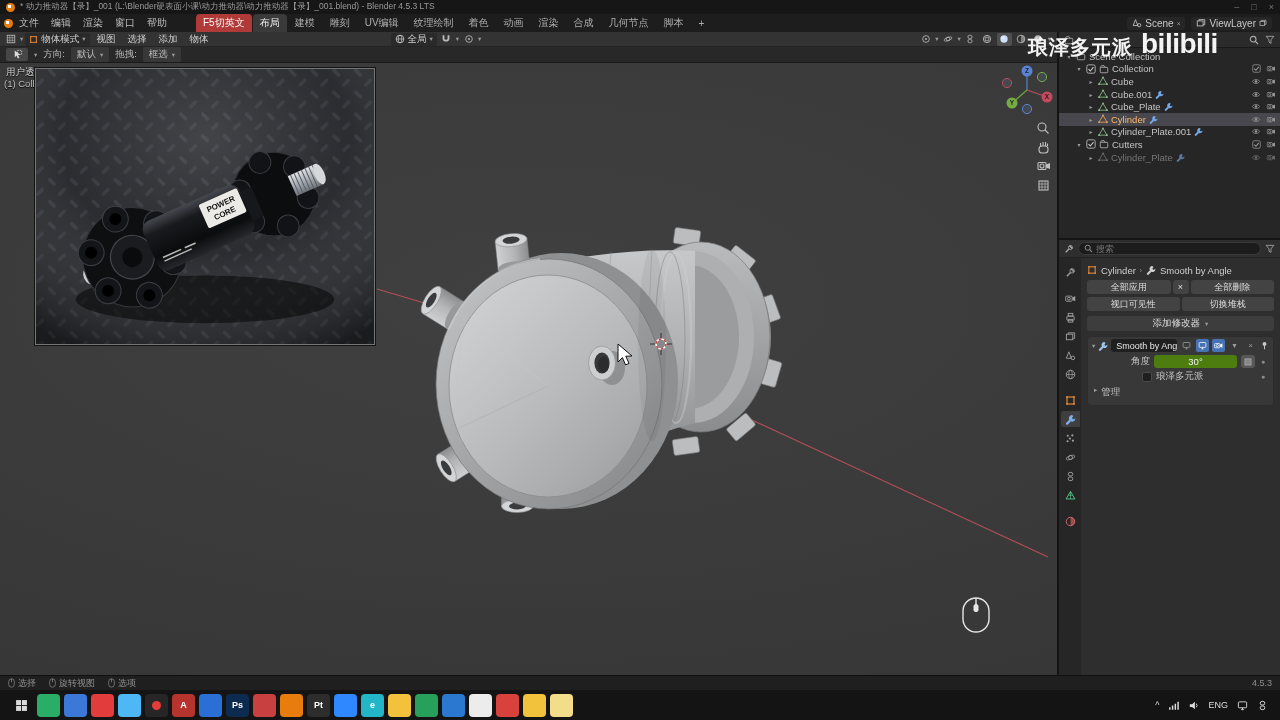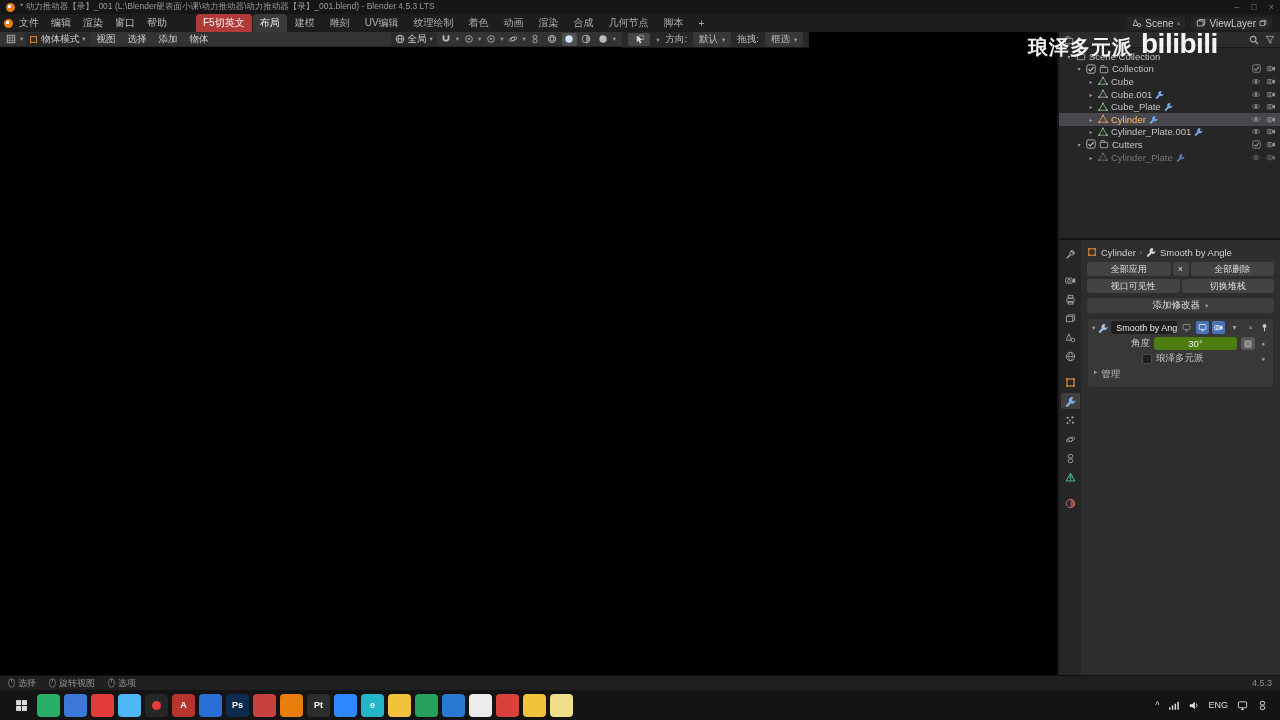--- a/index.html
+++ b/index.html
@@ -16,21 +16,21 @@
 .menu-item{padding:1px 6px;border-radius:3px}
 .tabs{display:flex;margin-left:23px;gap:1px;align-items:center}
 .tab{padding:2px 7px;border-radius:4px 4px 0 0;color:#aeaeae}
 .tab.red{background:#b03a37;color:#fff}
 .tab.active{background:#3a3a3a;color:#efefef}
 .tb-right{margin-left:auto;display:flex;gap:6px;align-items:center;padding-right:4px}
 .selwidget{display:flex;align-items:center;gap:3px;background:#262626;border-radius:3px;padding:1px 5px;color:#c8c8c8}
 .car{font-size:6.5px;color:#9a9a9a}
 
 .main{display:flex;height:643px}
-.left{width:1089px;display:flex;flex-direction:row}
+.left{width:1089px;display:flex;flex-direction:column}
 .right{width:223px;background:#232323;display:flex;flex-direction:column;border-left:2px solid #141414}
 
 .vph{height:15px;background:#333;display:flex;align-items:center;gap:2px;padding:0 3px;font-size:9.5px;color:#cfcfcf;border-bottom:1px solid #242424;white-space:nowrap}
 .hdd{display:flex;align-items:center;gap:3px;background:#2a2a2a;border-radius:2px;padding:0 4px;height:13px}
 .hmenu{padding:0 5px}
 .hic{width:15px;height:13px;display:flex;align-items:center;justify-content:center;color:#b9b9b9}
 .hic.on{background:#505050;border-radius:2px;color:#cfe0ff}
 .gapL{margin-left:175px}
 .rcluster{margin-left:auto;display:flex;align-items:center;gap:2px;padding-right:3px}
 
@@ -812,20 +812,34 @@
                 <use href="#i-eye"></use>
               </svg>
             <svg class="ic" width="10" height="9" viewBox="0 0 12 12">
                 <use href="#i-cam"></use>
               </svg>
           </span>
         </div>
       </div>
 
       <div class="props">
+        <div class="ph">
+          <svg class="ic" width="10" height="10" viewBox="0 0 12 12">
+              <use href="#i-tool"></use>
+            </svg>
+          <span class="psearch">
+            <svg class="ic" width="9" height="9" viewBox="0 0 12 12">
+                <use href="#i-search"></use>
+              </svg>
+            <input placeholder="搜索" style="">
+          </span>
+          <svg class="ic" width="10" height="10" viewBox="0 0 12 12">
+              <use href="#i-funnel"></use>
+            </svg>
+        </div>
         <div class="pbody">
           <div class="ptabs">
             <span class="ptab">
                 <svg width="11" height="11" viewBox="0 0 12 12">
                   <use href="#i-tool"></use>
                 </svg>
               </span>
             <span class="ptab gapT">
                 <svg width="11" height="11" viewBox="0 0 12 12">
                   <use href="#i-cam"></use>

